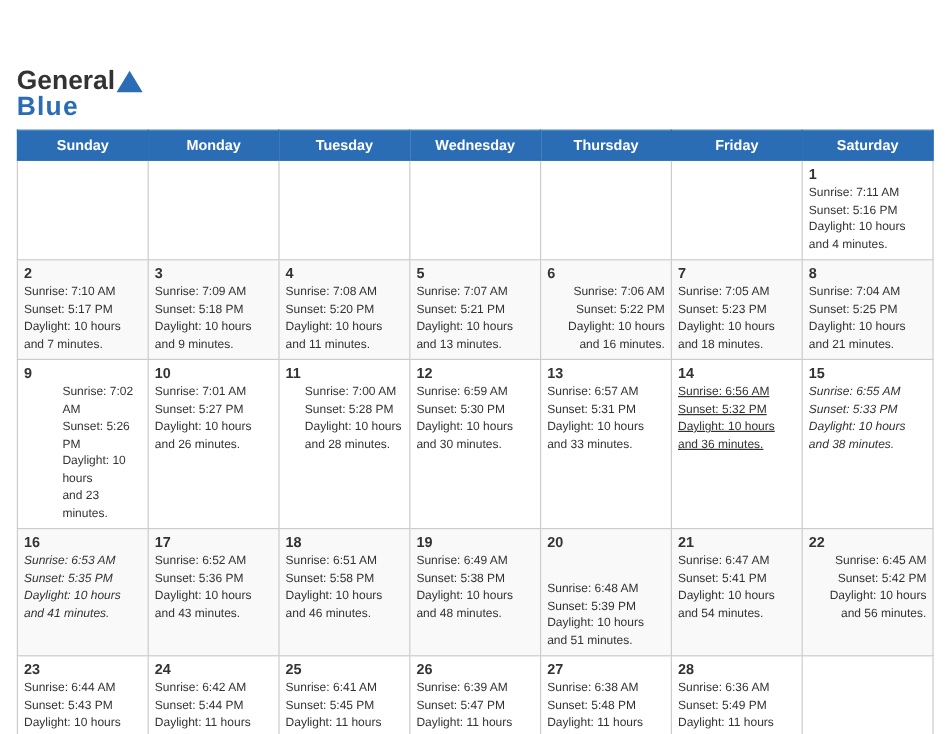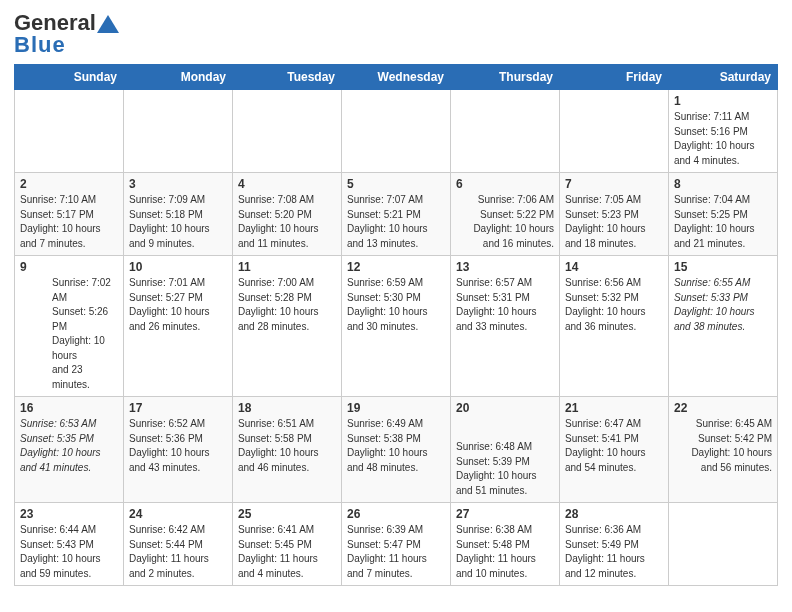--- a/index.html
+++ b/index.html
@@ -48,21 +48,21 @@
       width: 100%;
       border-collapse: collapse;
       border: 1px solid #ccc;
     }
     .calendar th {
       background: #2a6db5;
       color: #fff;
       font-size: 12px;
       font-weight: bold;
       padding: 5px 6px;
-      text-align: right;
+      text-align: center;
       border: 1px solid #2a6db5;
     }
     .calendar td {
       vertical-align: top;
       border: 1px solid #ccc;
       padding: 4px 5px;
       width: calc(100% / 7);
       min-height: 80px;
       font-size: 10.5px;
       color: #333;
@@ -86,21 +86,21 @@
       background: #fff;
     }
   </style>
 </head>
 <body>
 
 <div class="page">
   <div class="header">
     <div class="logo">
       <div class="logo-row">
-        <span style="font-size:22px;font-weight:bold;color:#333;">
+        <span style="font-size:22px;font-weight:bold;color:#333;margin-top:44px;">
           <span>General</span><svg width="22" height="18" viewBox="0 0 22 18" style="vertical-align:middle;margin:0 1px;">
               <polygon points="0,18 11,0 22,18" fill="#2a6db5"></polygon>
             </svg>
         </span>
       </div>
       <div style="font-size:22px;font-weight:bold;color:#2a6db5;margin-top:-4px;letter-spacing:1px;">Blue</div>
     </div>
     <div class="title-block">
       <div class="month-title"></div>
       <div class="location"></div>
@@ -196,42 +196,42 @@
           </td>
           <td>
             <span class="day-num">10</span>
             <div class="day-info" style="white-space: pre-line;">Sunrise: 7:01 AM
 Sunset: 5:27 PM
 Daylight: 10 hours
 and 26 minutes.</div>
           </td>
           <td>
             <span class="day-num">11</span>
-            <div class="day-info" style="white-space: pre-line;">Sunrise: 7:00 AM
+            <div class="day-info" style="white-space: pre-line; margin-left: 16px;">Sunrise: 7:00 AM
 Sunset: 5:28 PM
 Daylight: 10 hours
 and 28 minutes.</div>
           </td>
           <td>
             <span class="day-num">12</span>
             <div class="day-info" style="white-space: pre-line;">Sunrise: 6:59 AM
 Sunset: 5:30 PM
 Daylight: 10 hours
 and 30 minutes.</div>
           </td>
           <td>
             <span class="day-num">13</span>
             <div class="day-info" style="white-space: pre-line;">Sunrise: 6:57 AM
 Sunset: 5:31 PM
 Daylight: 10 hours
 and 33 minutes.</div>
           </td>
           <td>
             <span class="day-num">14</span>
-            <div class="day-info" style="white-space: pre-line;">Sunrise: 6:56 AM
+            <div class="day-info" style="white-space: pre-line; text-decoration: underline;">Sunrise: 6:56 AM
 Sunset: 5:32 PM
 Daylight: 10 hours
 and 36 minutes.</div>
           </td>
           <td>
             <span class="day-num">15</span>
             <div class="day-info" style="white-space: pre-line; font-style: italic;">Sunrise: 6:55 AM
 Sunset: 5:33 PM
 Daylight: 10 hours
 and 38 minutes.</div>

